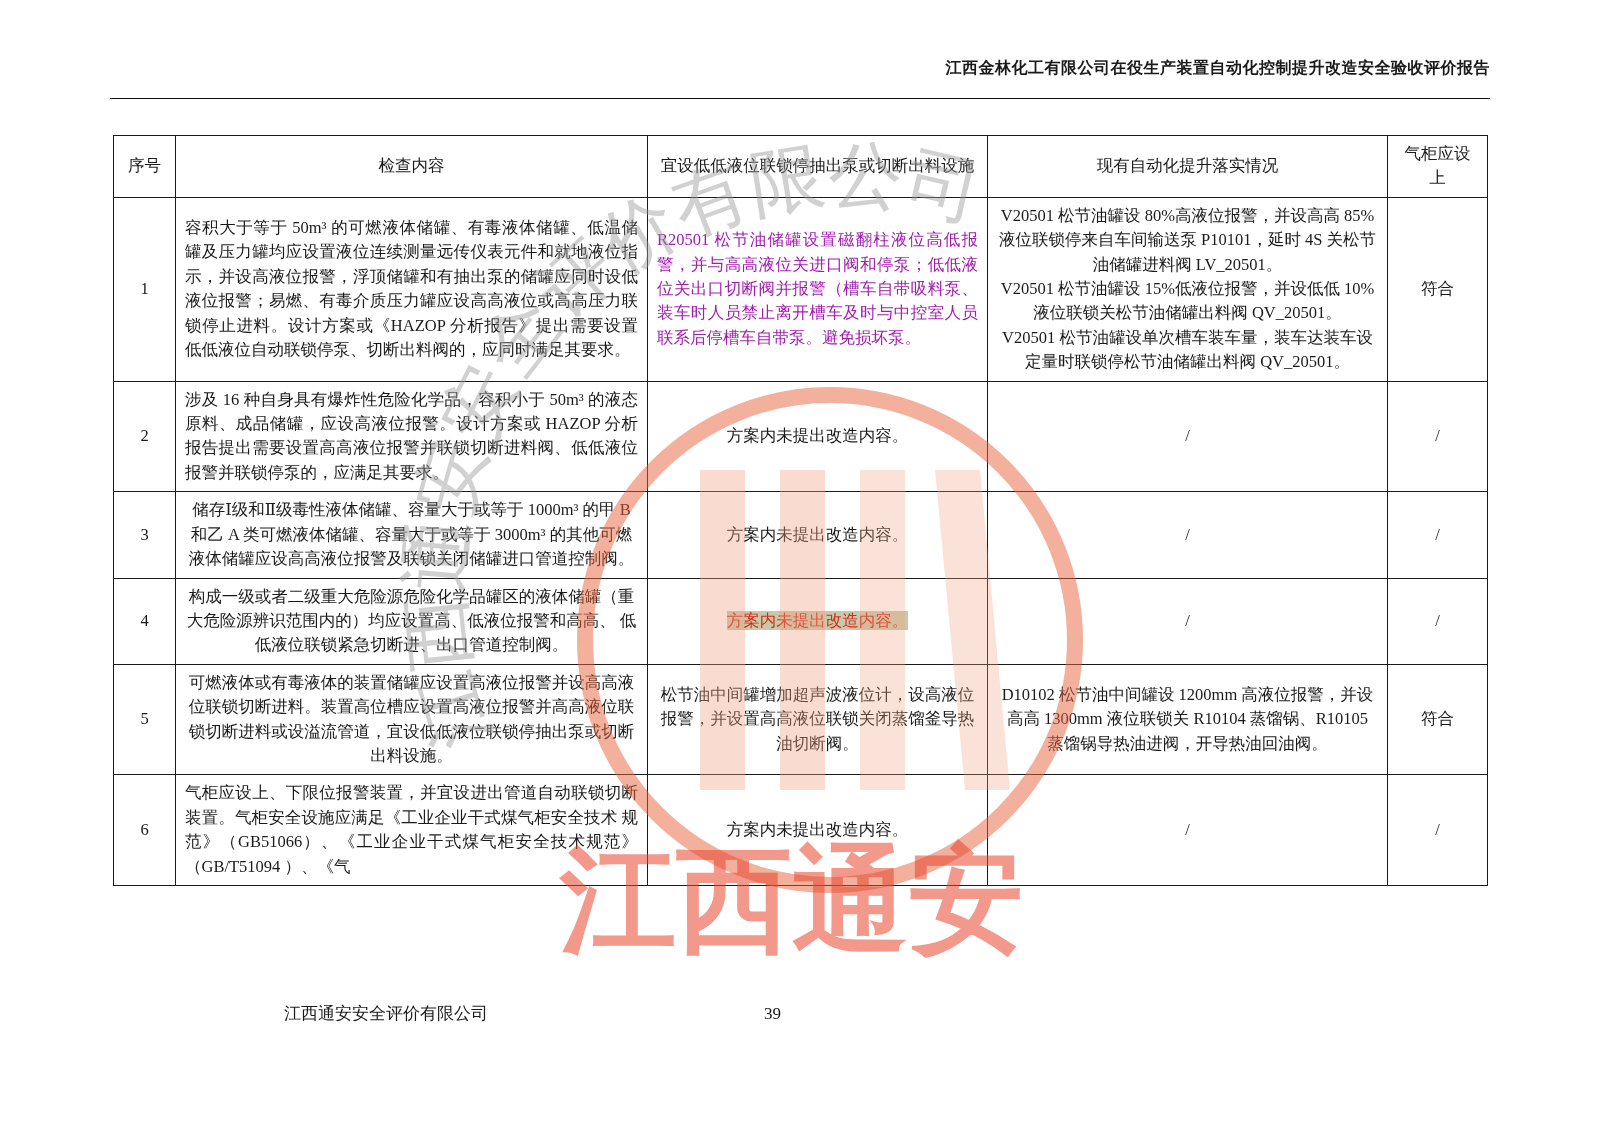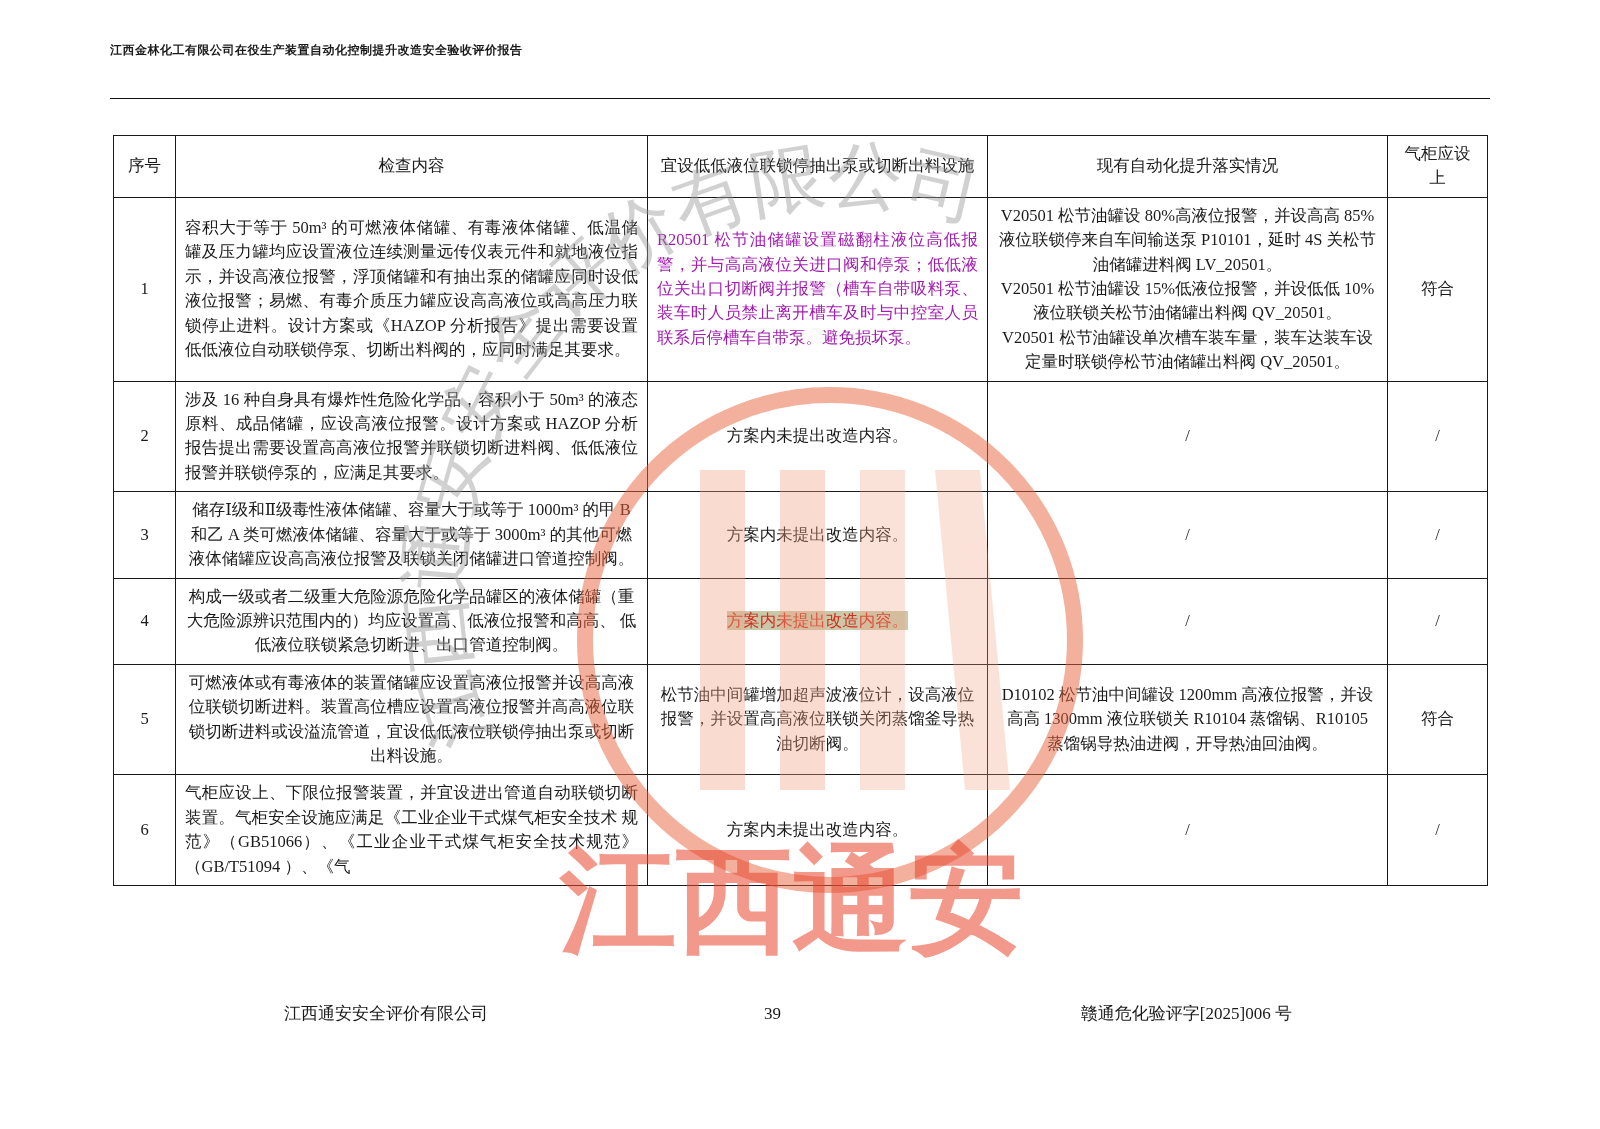--- a/index.html
+++ b/index.html
@@ -18,25 +18,25 @@
 
   .page {
     position: absolute;
     inset: 0;
     padding: 0;
   }
 
   
   .doc-header {
     position: absolute;
-    top: 42px;
+    top: 58px;
     left: 110px;
     width: 1380px;
-    text-align: left;
-    font-size: 12px;
+    text-align: right;
+    font-size: 16px;
     font-weight: bold;
     letter-spacing: 0.5px;
     font-family: "Liberation Serif", "DejaVu Serif", serif;
   }
   .header-rule {
     position: absolute;
     top: 98px;
     left: 110px;
     width: 1380px;
     height: 1px;
@@ -233,16 +233,15 @@
           <td class="ctr">/</td>
           <td class="cell-conf">/</td>
         </tr>
       </tbody>
     </table>
   </div>
 
   <div class="doc-footer">
     <div class="footer-left">江西通安安全评价有限公司</div>
     <div class="footer-mid">39</div>
-    <div class="footer-right">赣通危化验评字[2025]006 号</div>
   </div>
 
 </div>
 
 </body></html>

